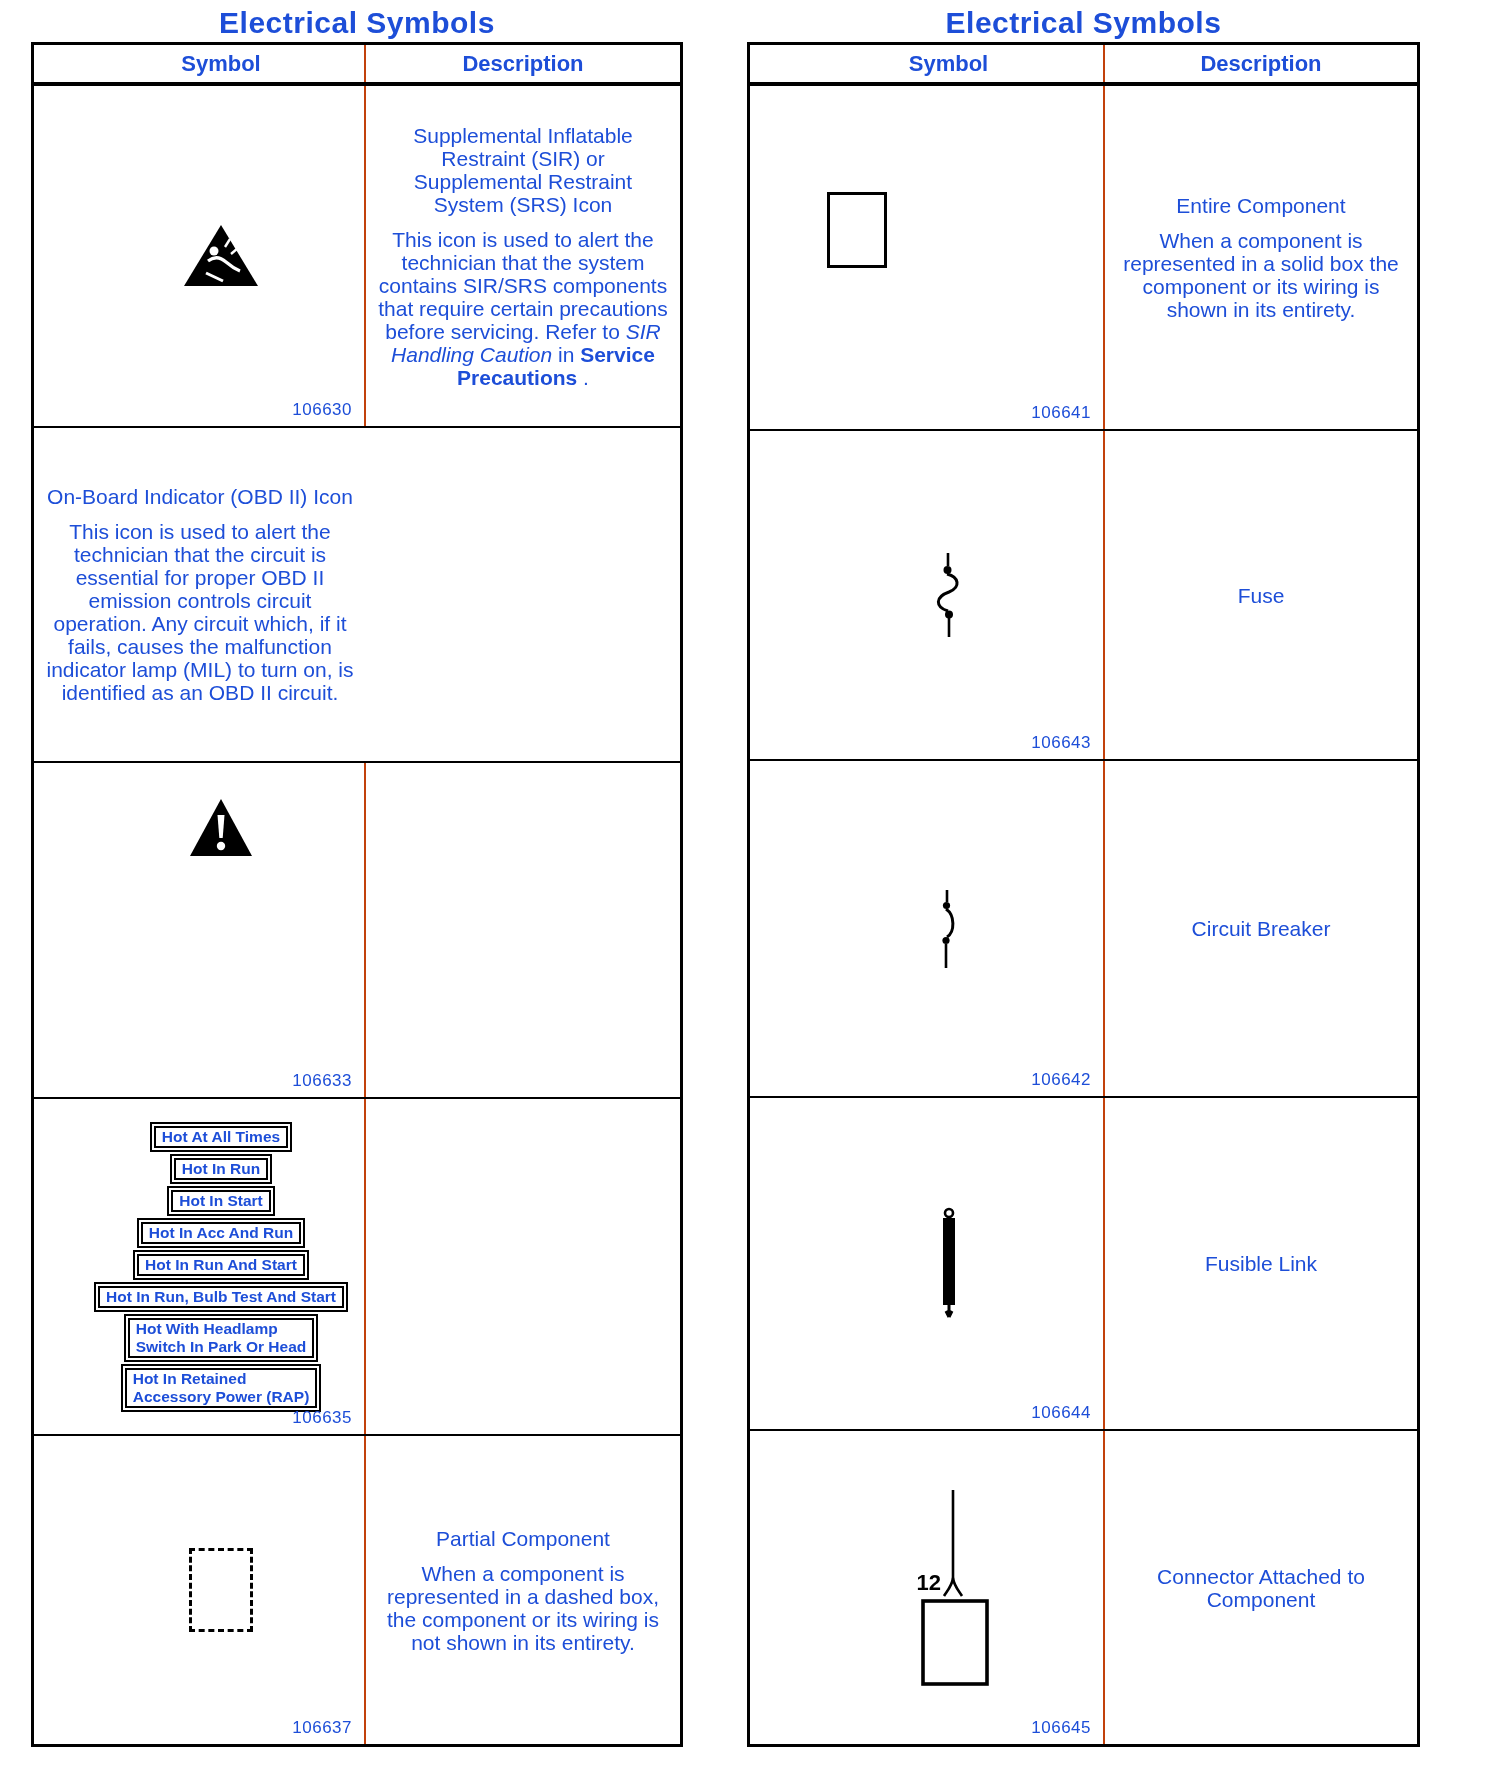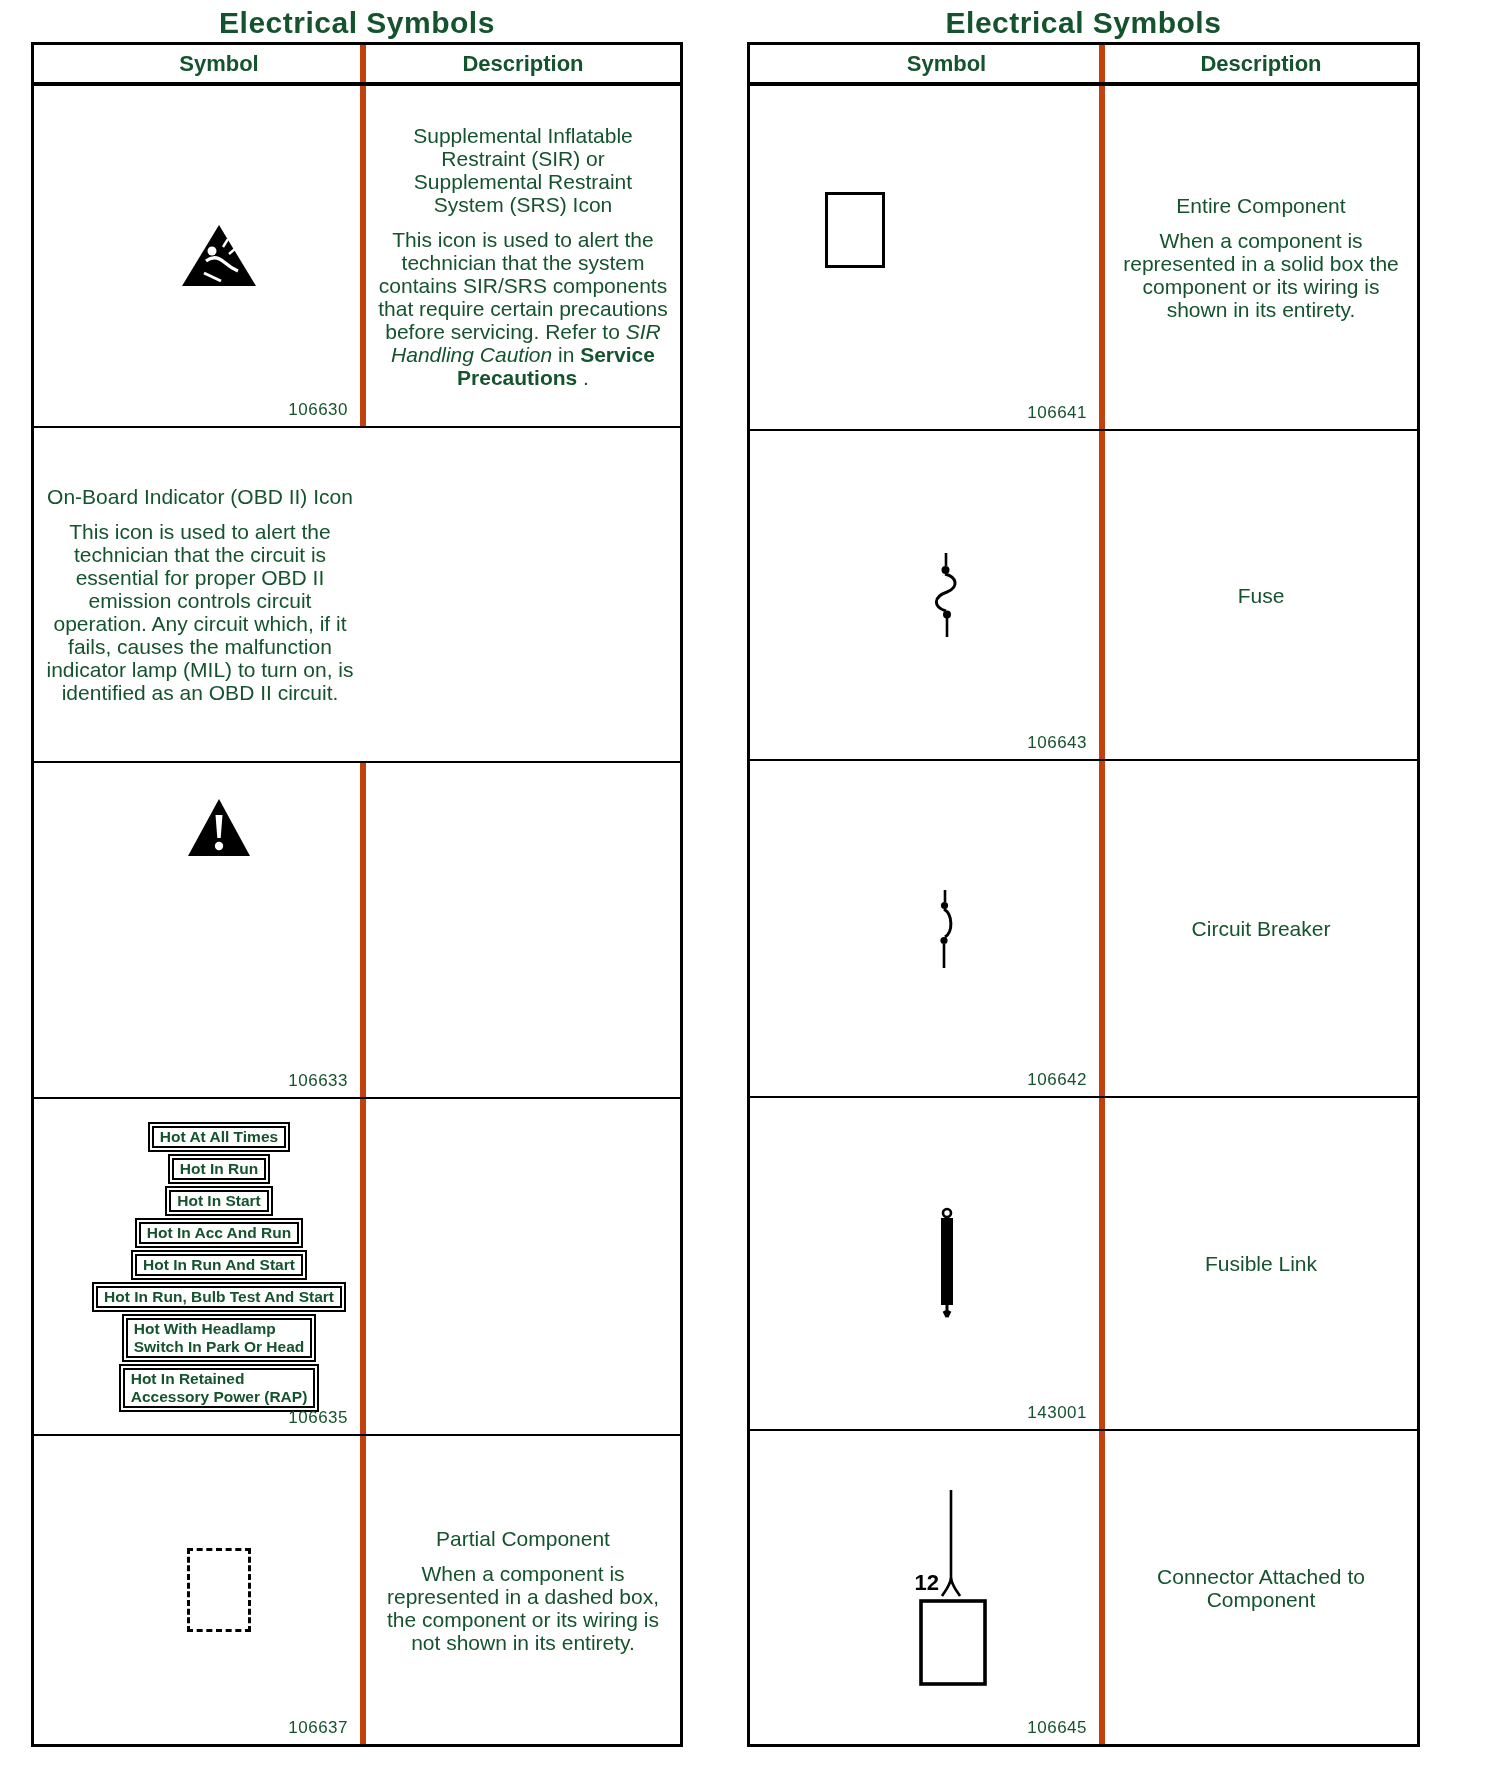--- a/index.html
+++ b/index.html
@@ -1,19 +1,19 @@
 <!DOCTYPE html>
 <html><head>
 <meta charset="utf-8">
 <style>
   html,body{margin:0;padding:0;background:#fff;}
   .page{
     position:relative;
     width:1504px;height:1788px;
-    background:#fff;color:#14532d;
+    background:#fff;color:#1d4ed8;
     font-family:"Liberation Sans","DejaVu Sans",sans-serif;
     overflow:hidden;
   }
   .col{position:absolute;top:6px;}
   .col-left{left:31px;width:652px;}
   .col-right{left:747px;width:673px;}
   .page-title{
     font-size:30px;font-weight:bold;text-align:center;
     height:34px;line-height:34px;margin-bottom:2px;letter-spacing:0.5px;
   }
@@ -21,21 +21,21 @@
   .trow{display:grid;}
   .etable.left  .trow{grid-template-columns:332px 1fr;}
   .etable.right .trow{grid-template-columns:355px 1fr;}
   .trow{border-bottom:2px solid #000;}
   .trow.thead{border-bottom:4px solid #000;}
   .etable .trow:last-child{border-bottom:none;}
   .hcell{
     font-weight:bold;font-size:22px;height:37px;
     display:flex;align-items:center;justify-content:center;
   }
-  .sym{border-right:6px solid #c2410c;position:relative;
+  .sym{border-right:2px solid #c2410c;position:relative;
     display:flex;align-items:center;justify-content:center;padding-left:44px;}
   .desc{
     display:flex;flex-direction:column;align-items:center;justify-content:center;
     text-align:center;padding:0 12px;font-size:21px;line-height:23px;
   }
   .dtitle{}
   .dbody{margin-top:12px;}
   .dbody em{font-style:italic;}
   .dbody strong{font-weight:bold;}
   .fig{position:absolute;right:12px;bottom:6px;font-size:17px;letter-spacing:0.5px;}
@@ -187,21 +187,21 @@
         </div>
       </div>
 
       <div class="trow rh4">
         <div class="sym">
           <svg width="20" height="114" viewBox="0 0 20 114">
             <circle cx="10" cy="6" r="4" fill="#fff" stroke="#000" stroke-width="2.6"></circle>
             <rect x="4" y="11" width="12" height="87" fill="#000"></rect>
             <path d="M10,98 L10,110 M10,110 L7,104 M10,110 L13,104" stroke="#000" stroke-width="3" fill="none"></path>
           </svg>
-          <span class="fig">143001</span>
+          <span class="fig">106644</span>
         </div>
         <div class="desc">
           <div class="dtitle">Fusible Link</div>
         </div>
       </div>
 
       <div class="trow rh5">
         <div class="sym">
           <svg width="104" height="200" viewBox="0 0 104 200">
             <path d="M56,2 V90" stroke="#000" stroke-width="2.6" fill="none"></path>

